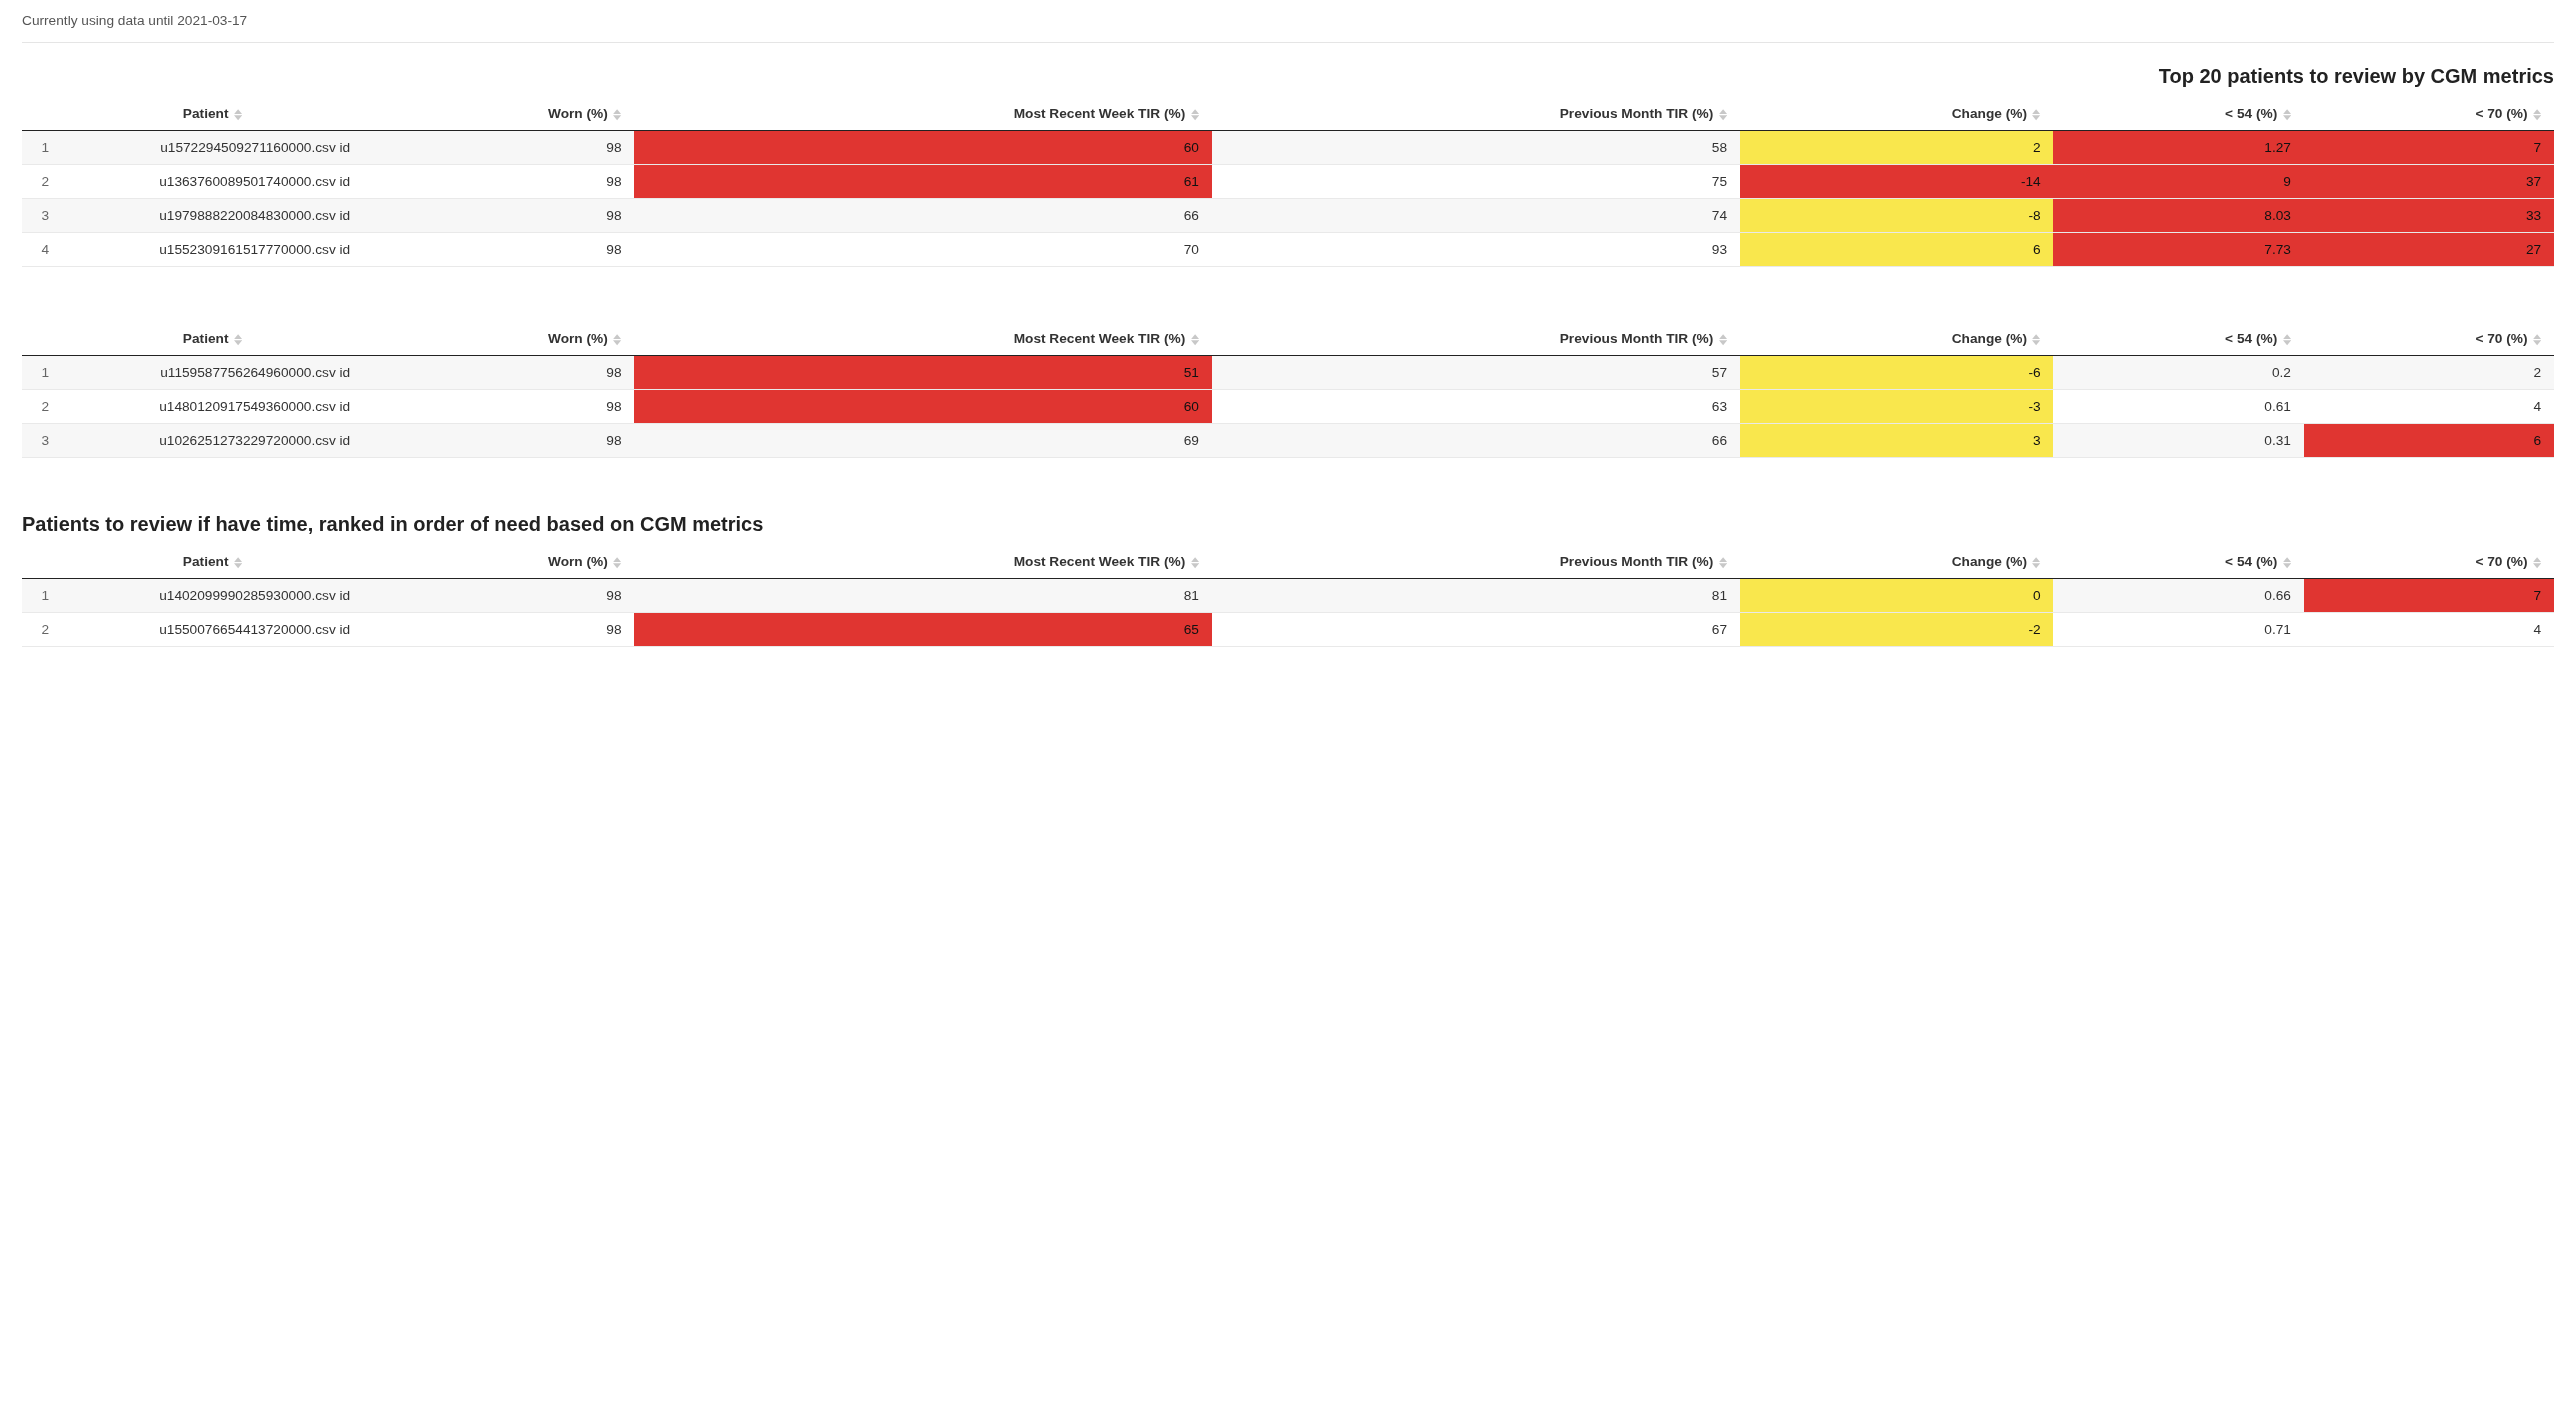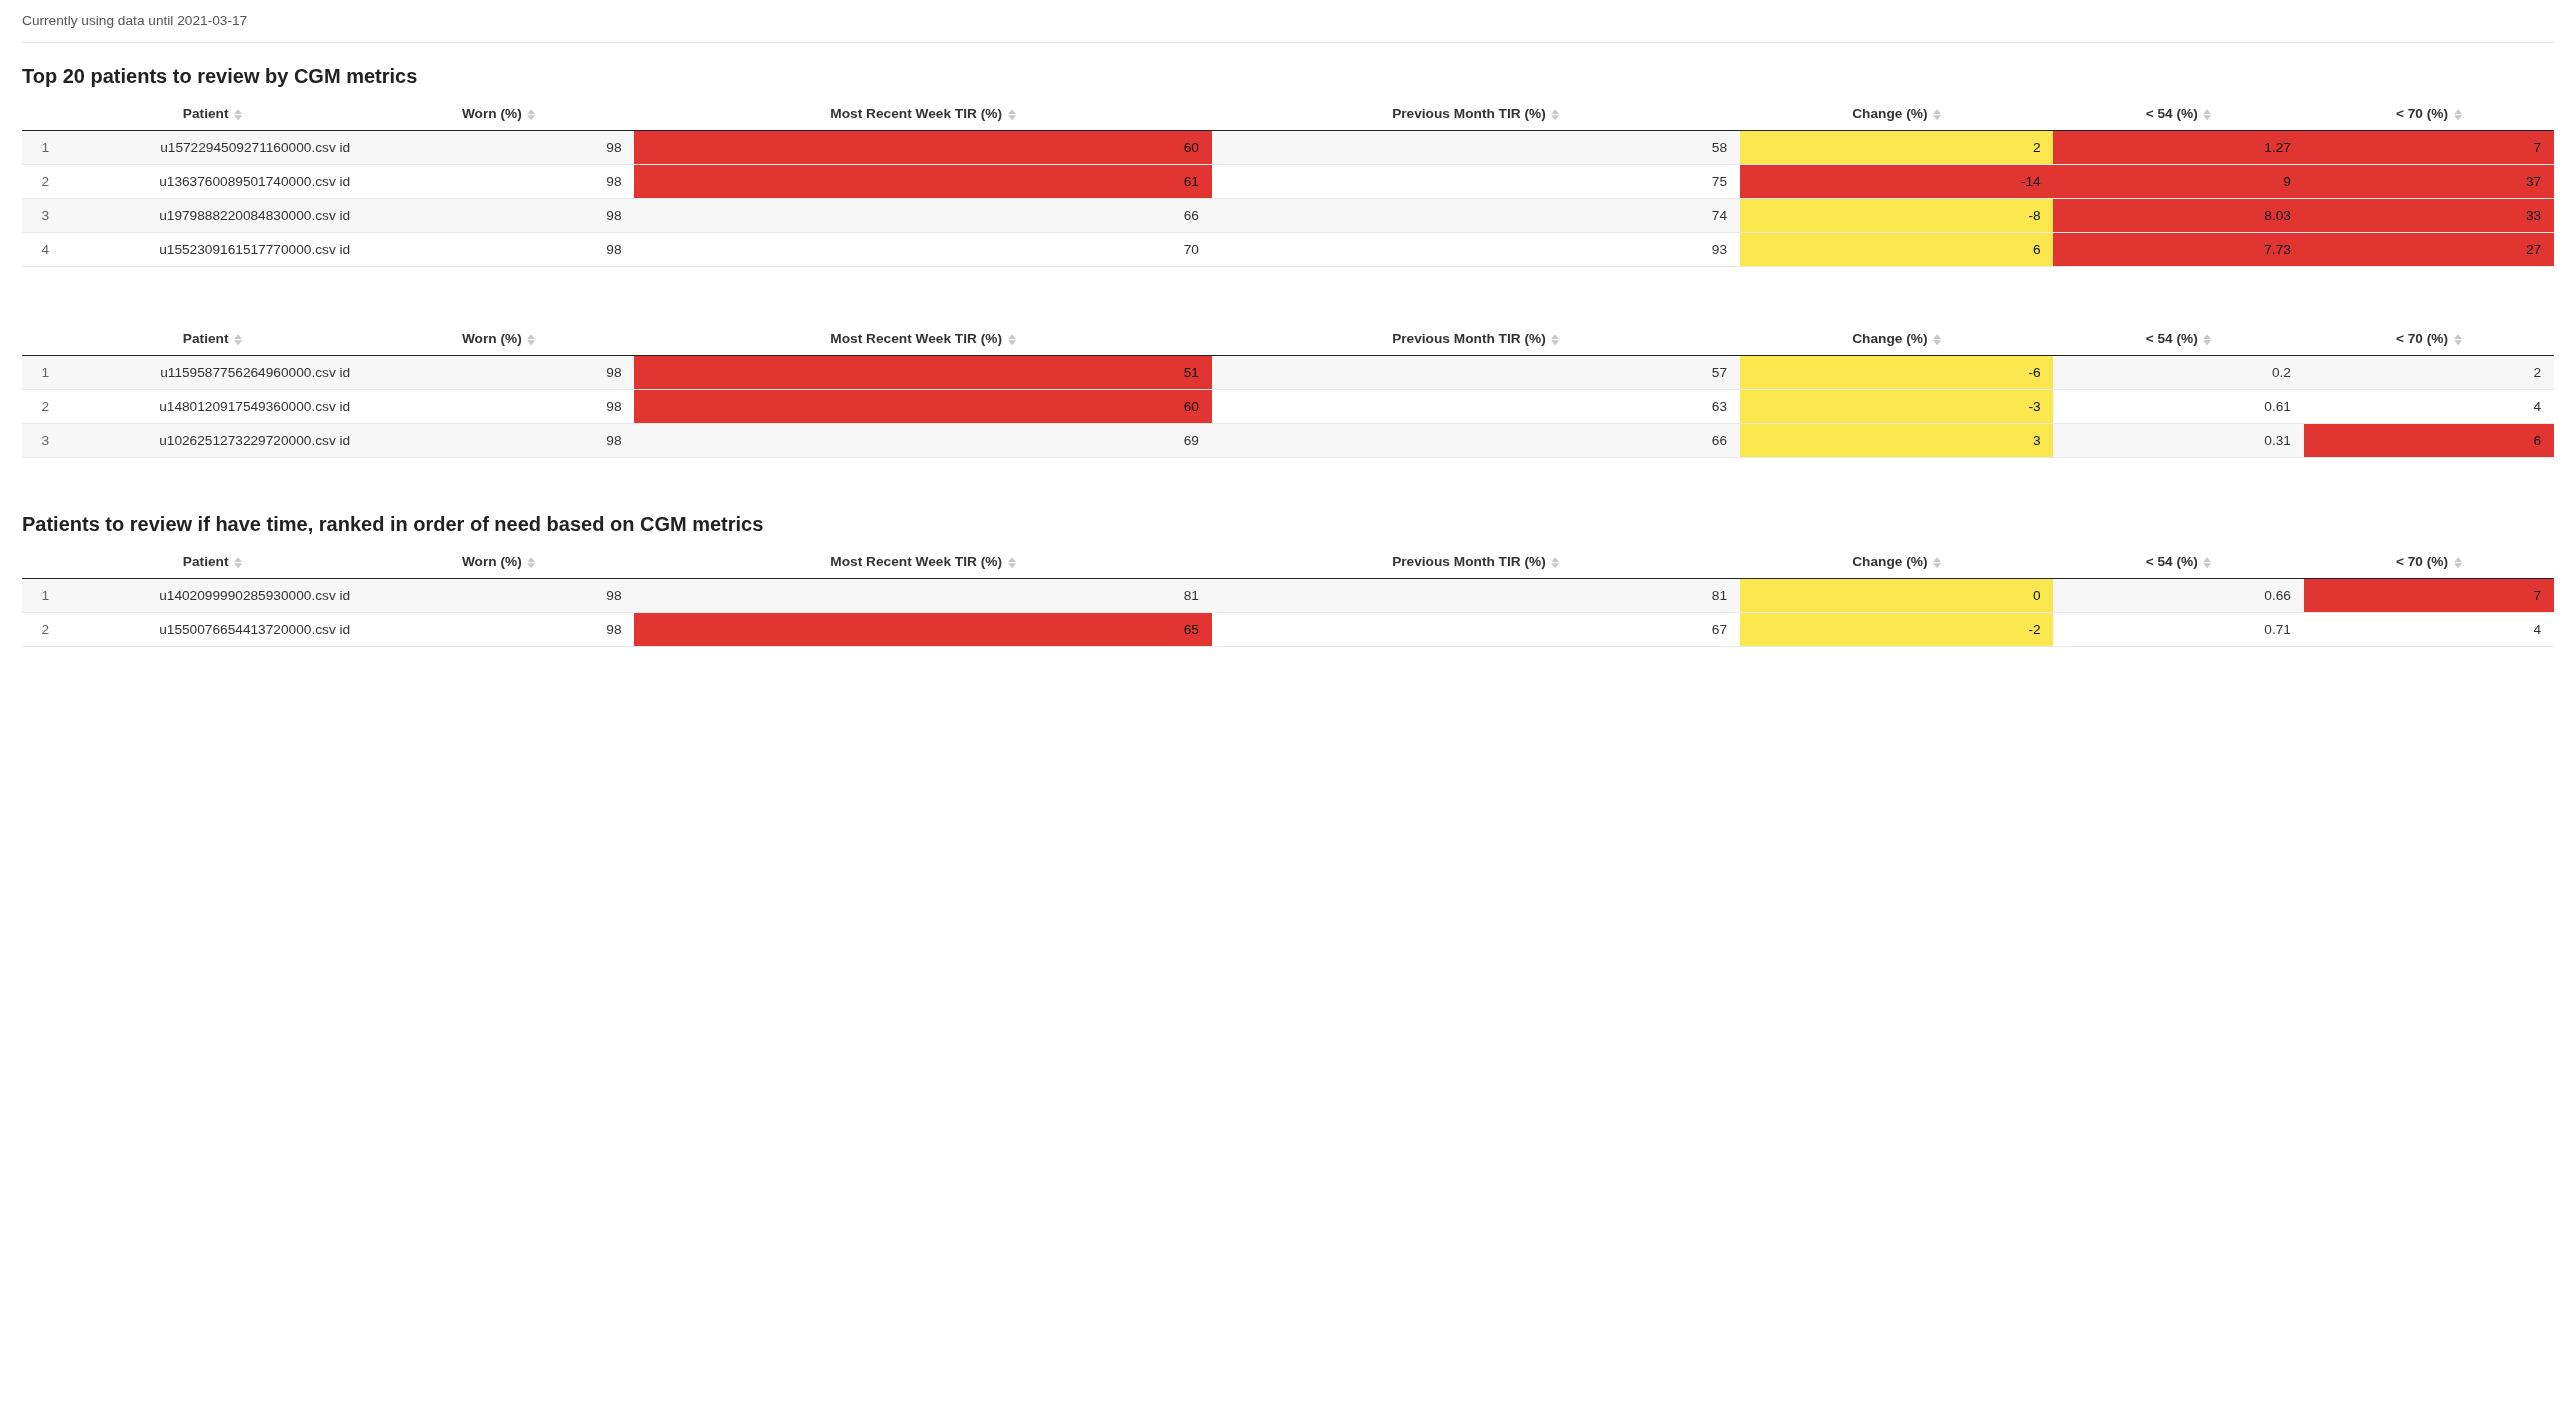--- a/index.html
+++ b/index.html
@@ -19,29 +19,30 @@
     border: none;
     border-top: 0.9px solid #e5e5e5;
     margin: 0 0 22px 0;
   }
   .section-title {
     font-size: 20px;
     font-weight: 600;
     color: #222;
     margin: 25.6px 0 9px;
   }
-  .section-title:first-of-type { margin-top: 12px; }
+  .section-title:first-of-type { margin-top: 12px; text-align: right; }
   table.data {
     width: 100%;
     border-collapse: collapse;
     margin-bottom: 55px;
   }
   table.data:last-of-type { margin-bottom: 9px; }
   table.data thead th {
     font-weight: 700;
+    text-align: right;
     padding: 9px 12.8px;
     border-bottom: 1.8px solid #222;
     position: relative;
     white-space: nowrap;
   }
   table.data thead th.idx { width: 40px; }
   table.data thead th.patient { text-align: center; width: 301px; }
   table.data tbody td {
     padding: 9px 12.8px;
     border-bottom: 0.9px solid #e9e9e9;

